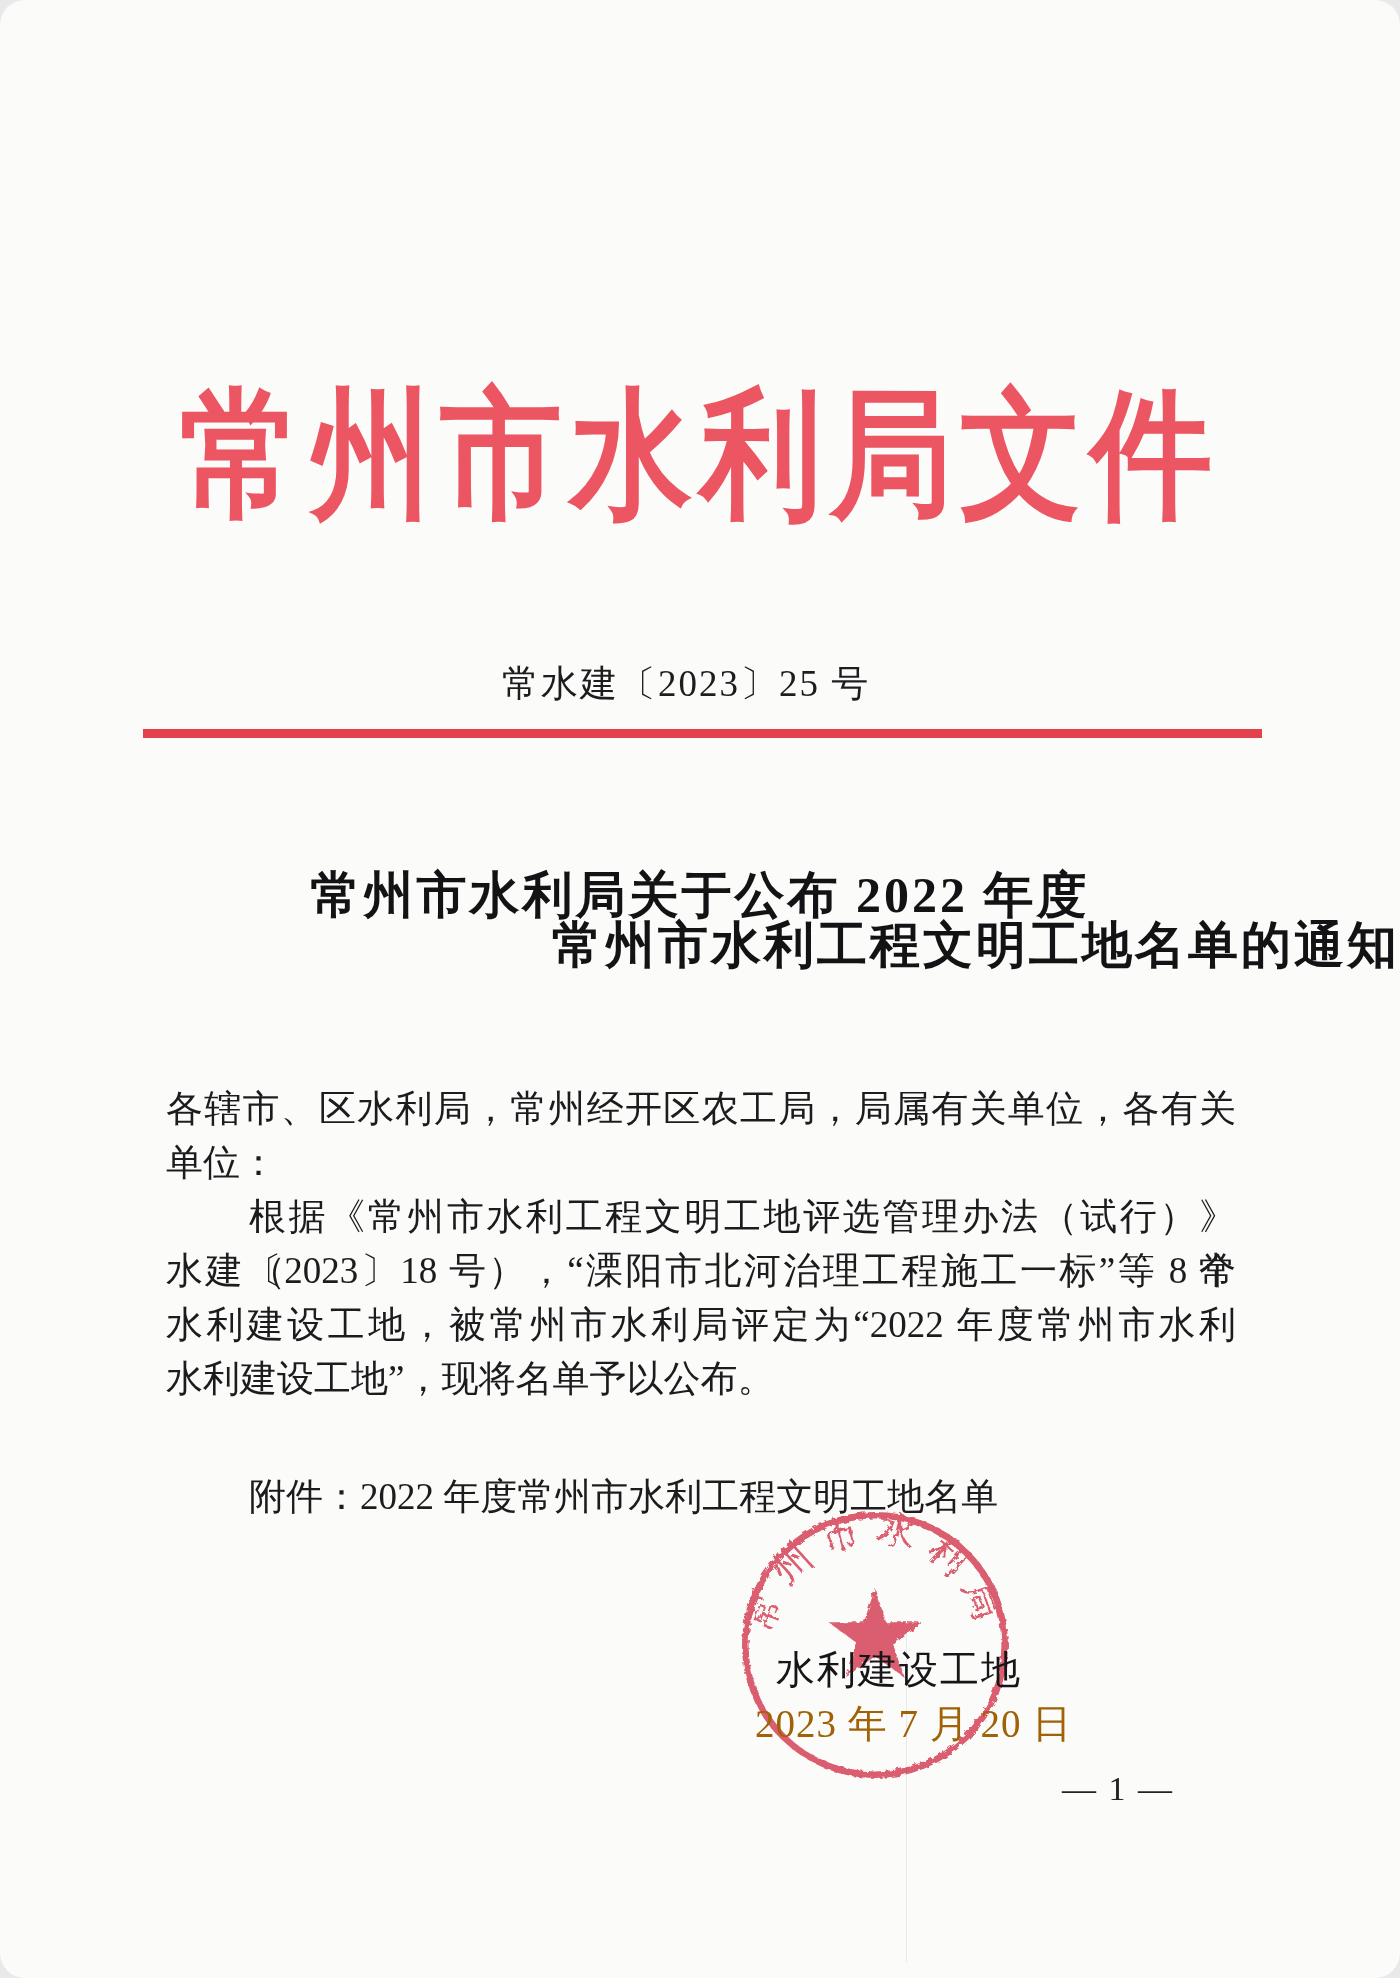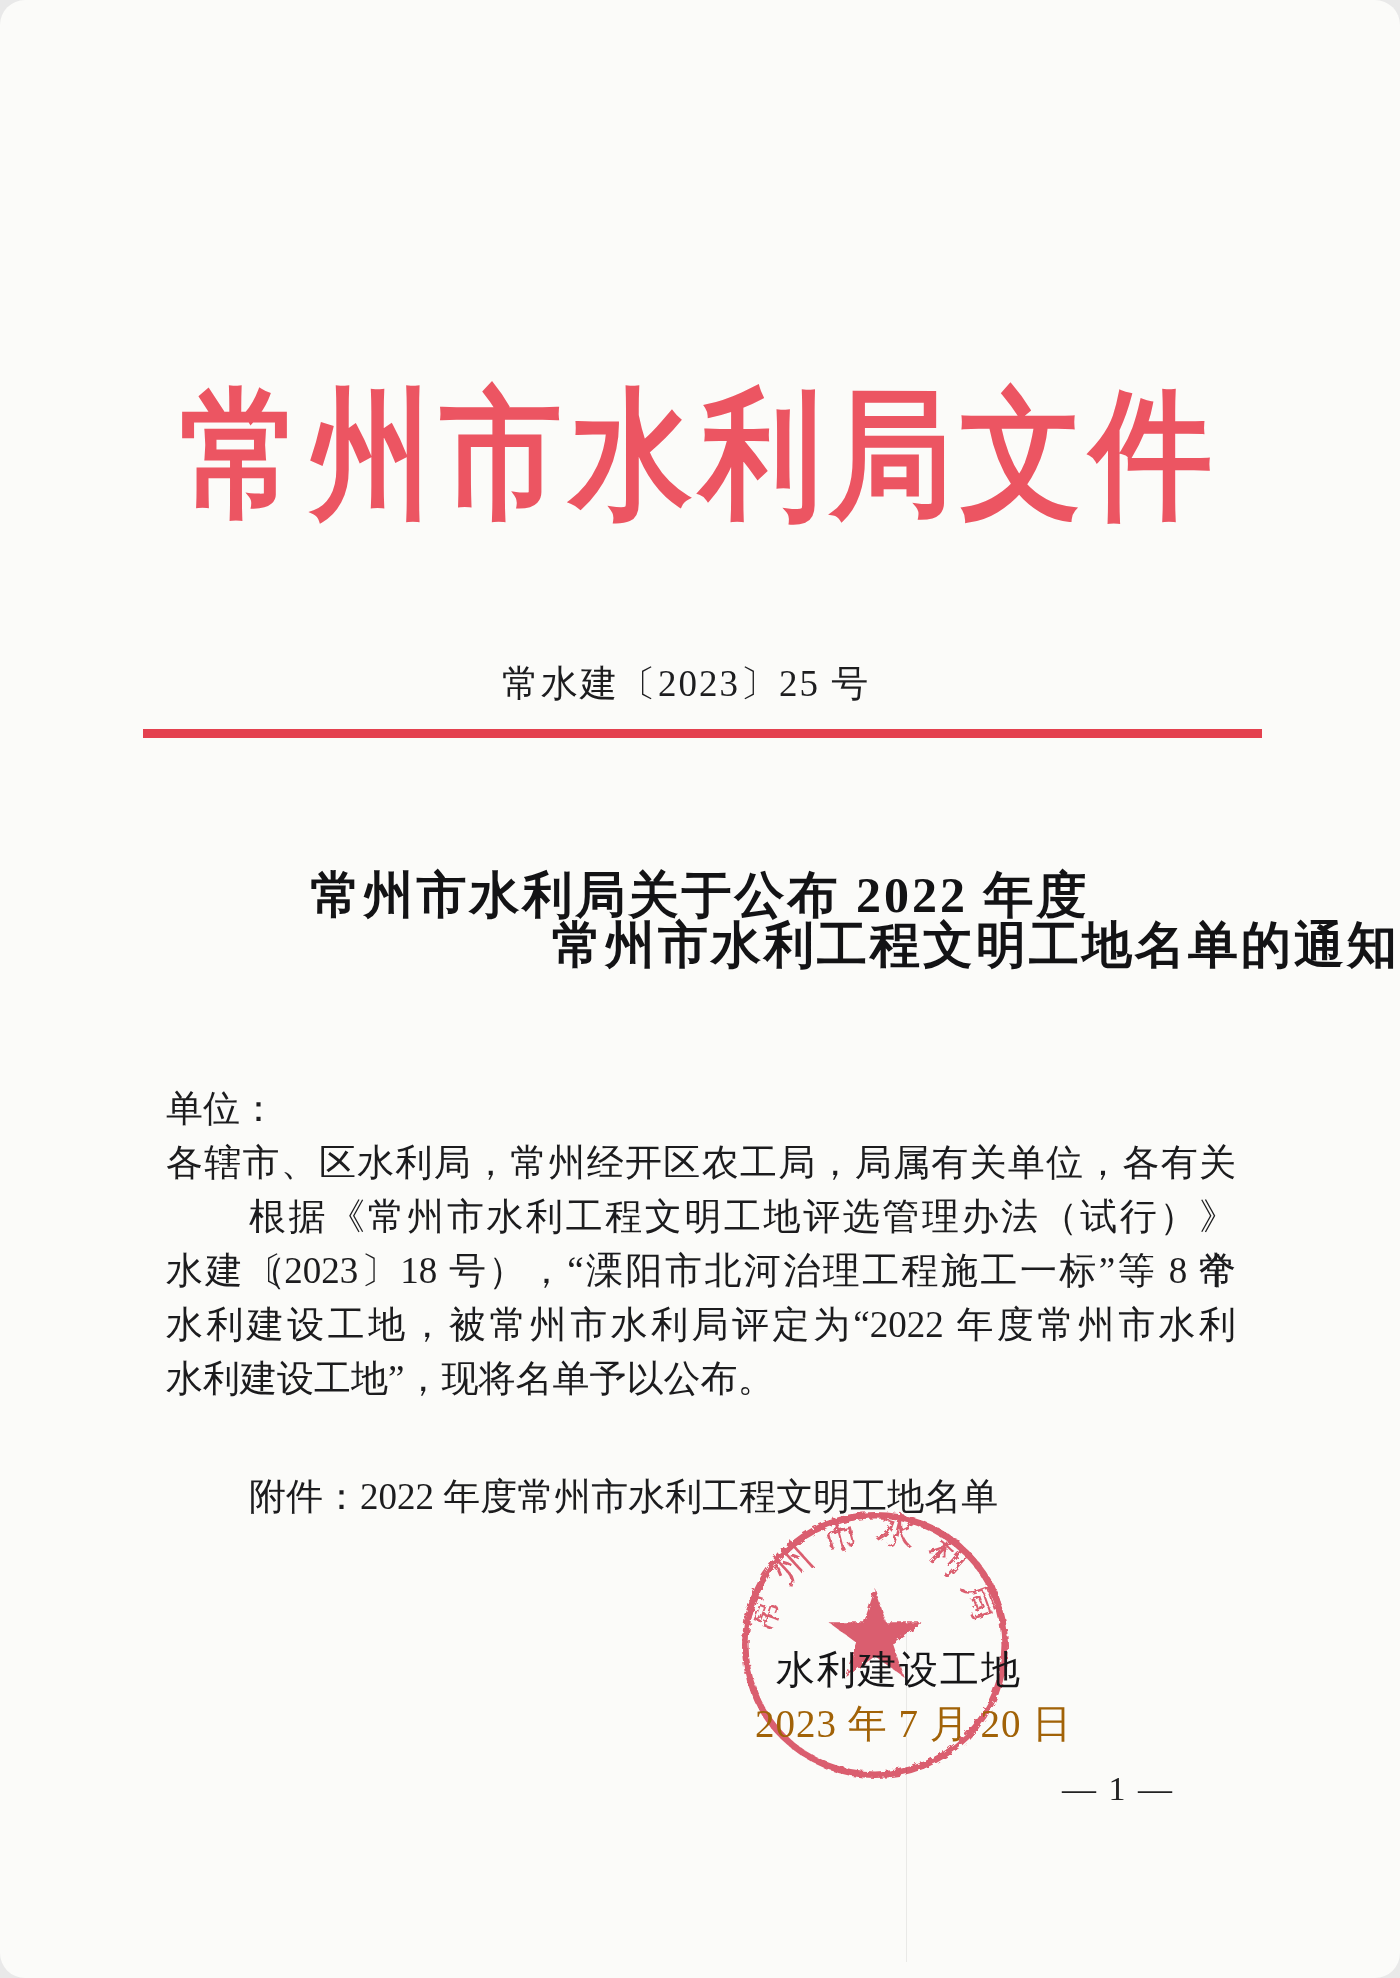--- a/index.html
+++ b/index.html
@@ -104,22 +104,22 @@
 
   <div class="doc-number">常水建〔2023〕25 号</div>
 
   <div class="red-rule"></div>
 
   <div class="notice-title title-l1">常州市水利局关于公布 2022 年度</div>
 
   <div class="notice-title title-l2">常州市水利工程文明工地名单的通知</div>
 
   <div class="body-block">
+    <div class="body-line jl">各辖市、区水利局，常州经开区农工局，局属有关单位，各有关</div>
     <div class="body-line">单位：</div>
-    <div class="body-line jl">各辖市、区水利局，常州经开区农工局，局属有关单位，各有关</div>
     <div class="body-line jl indent">根据《常州市水利工程文明工地评选管理办法（试行）》（常</div>
     <div class="body-line jl">水建〔2023〕18 号），“溧阳市北河治理工程施工一标”等 8 个</div>
     <div class="body-line jl">水利建设工地，被常州市水利局评定为“2022 年度常州市水利</div>
     <div class="body-line">水利建设工地”，现将名单予以公布。</div>
   </div>
 
   <div class="attachment">附件：2022 年度常州市水利工程文明工地名单</div>
 
   <div class="seal">
     <svg viewBox="0 0 300 300" width="286" height="282">

